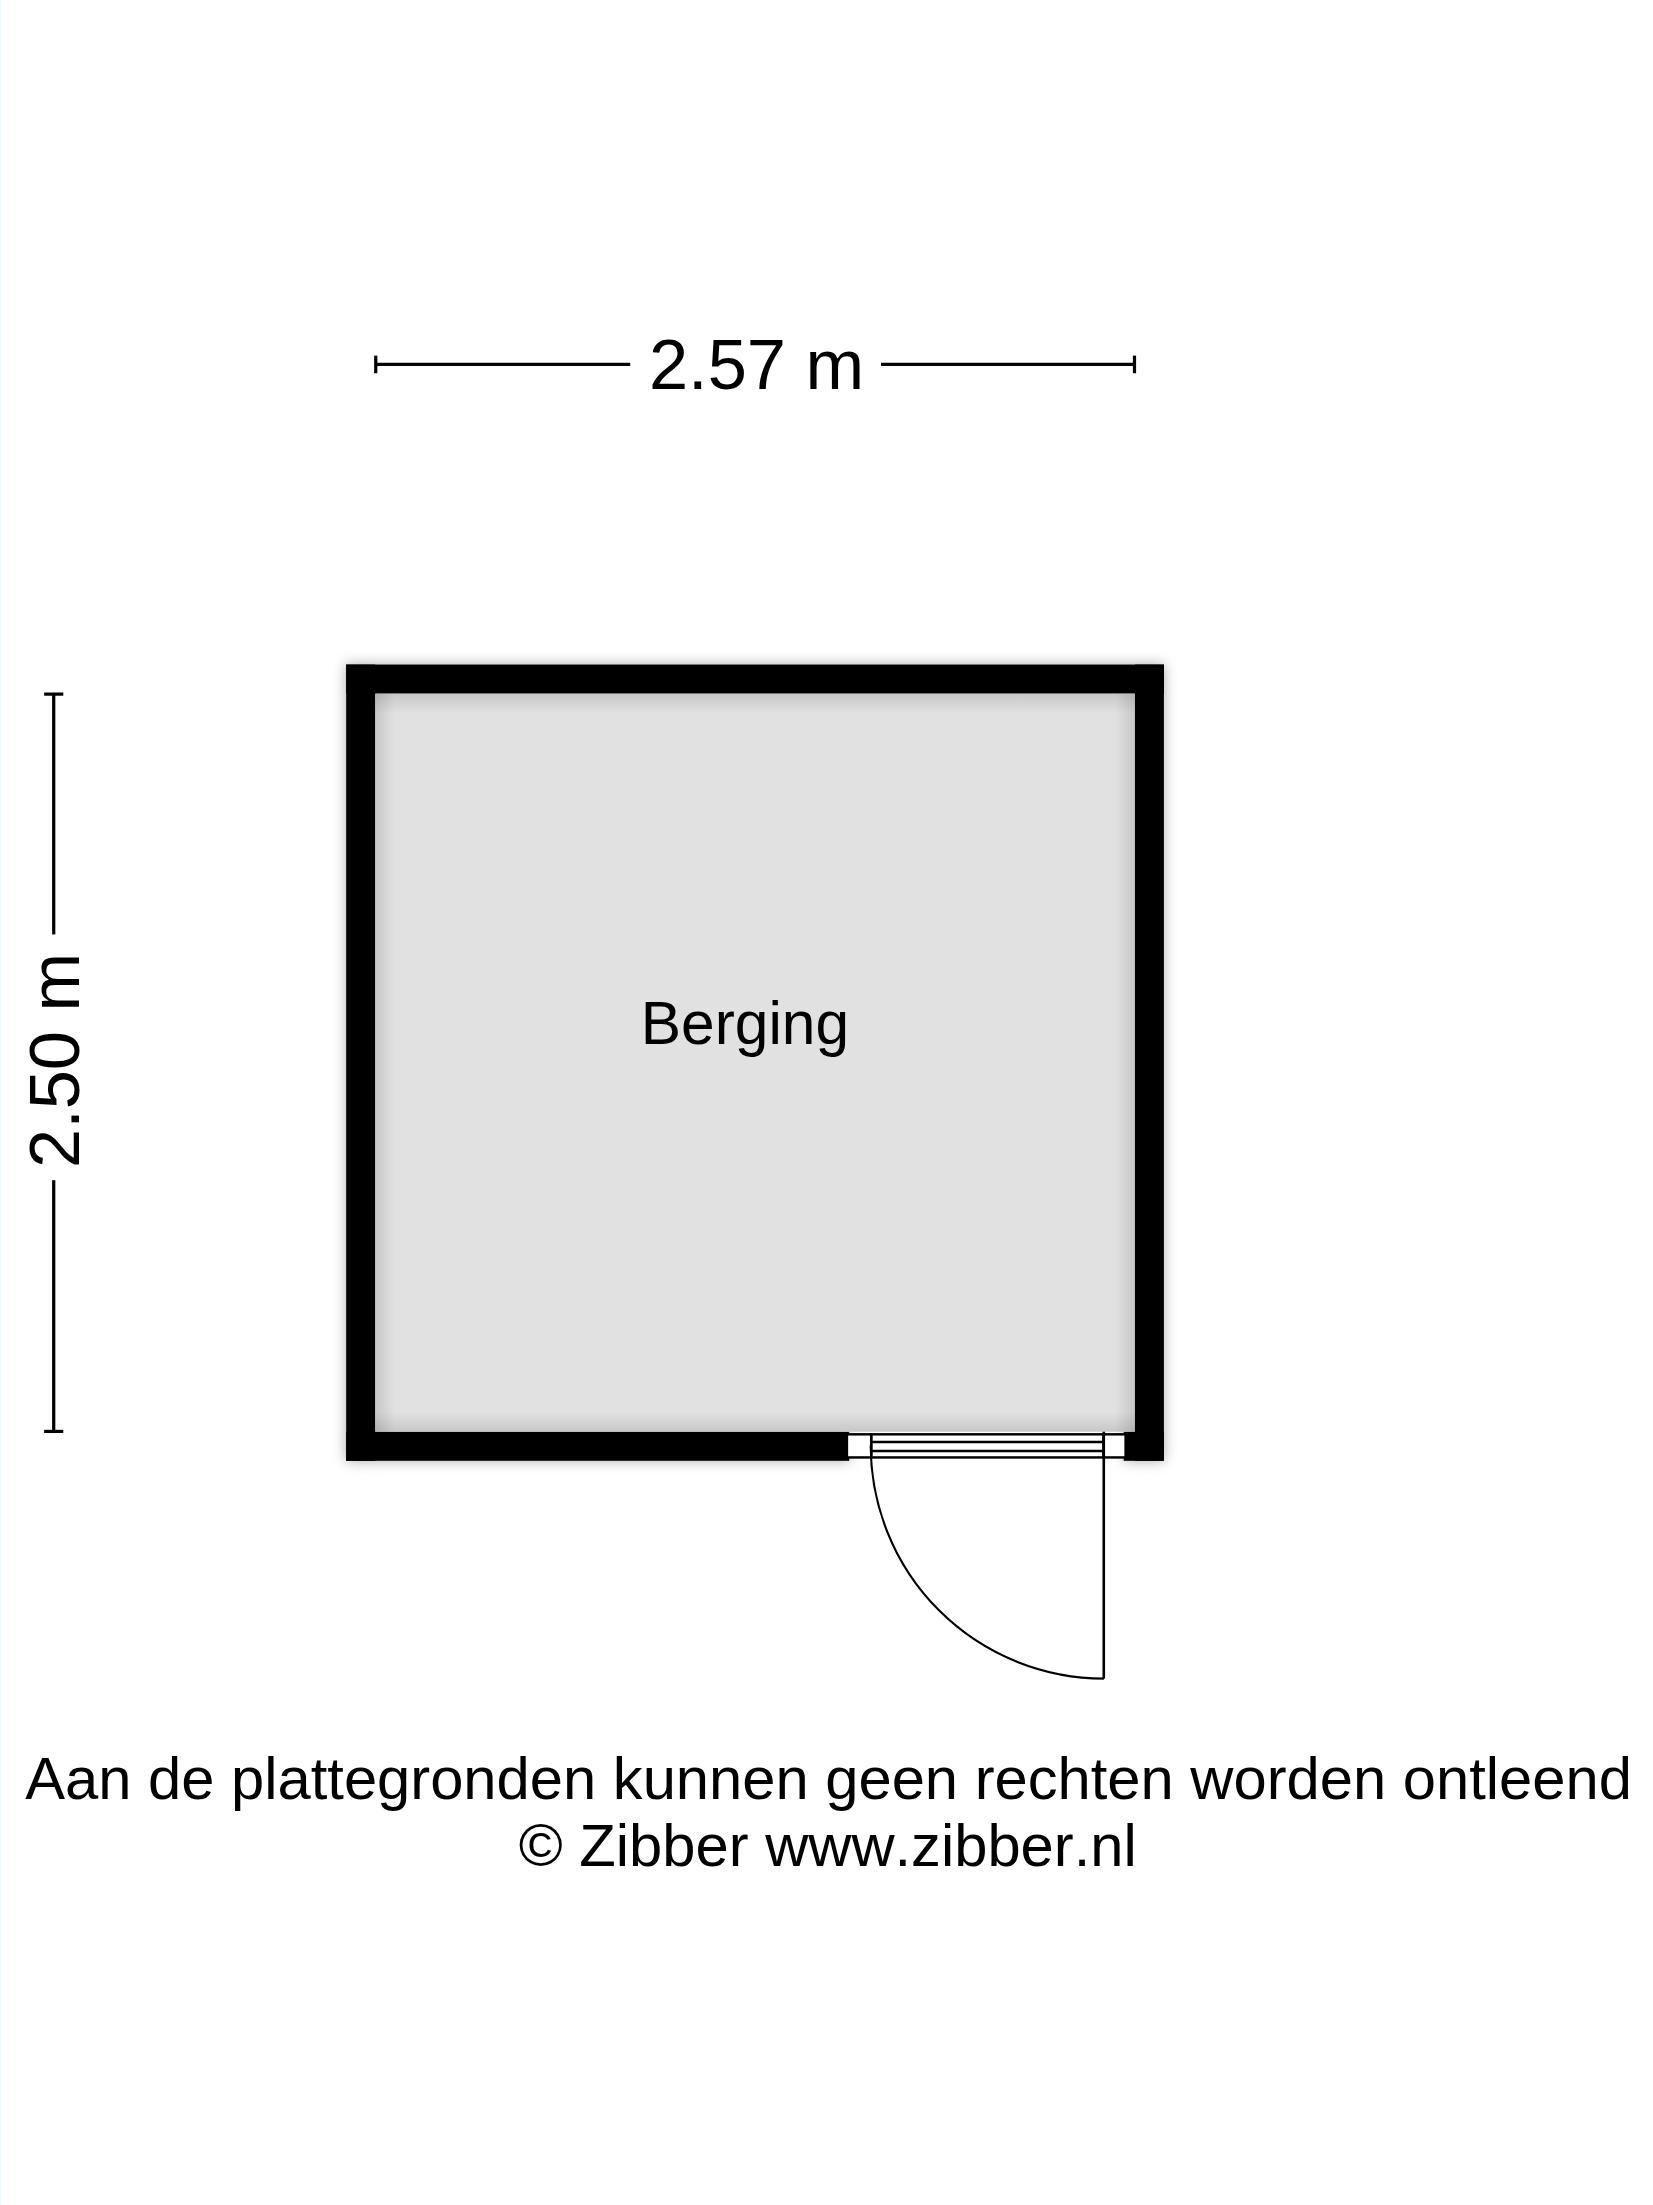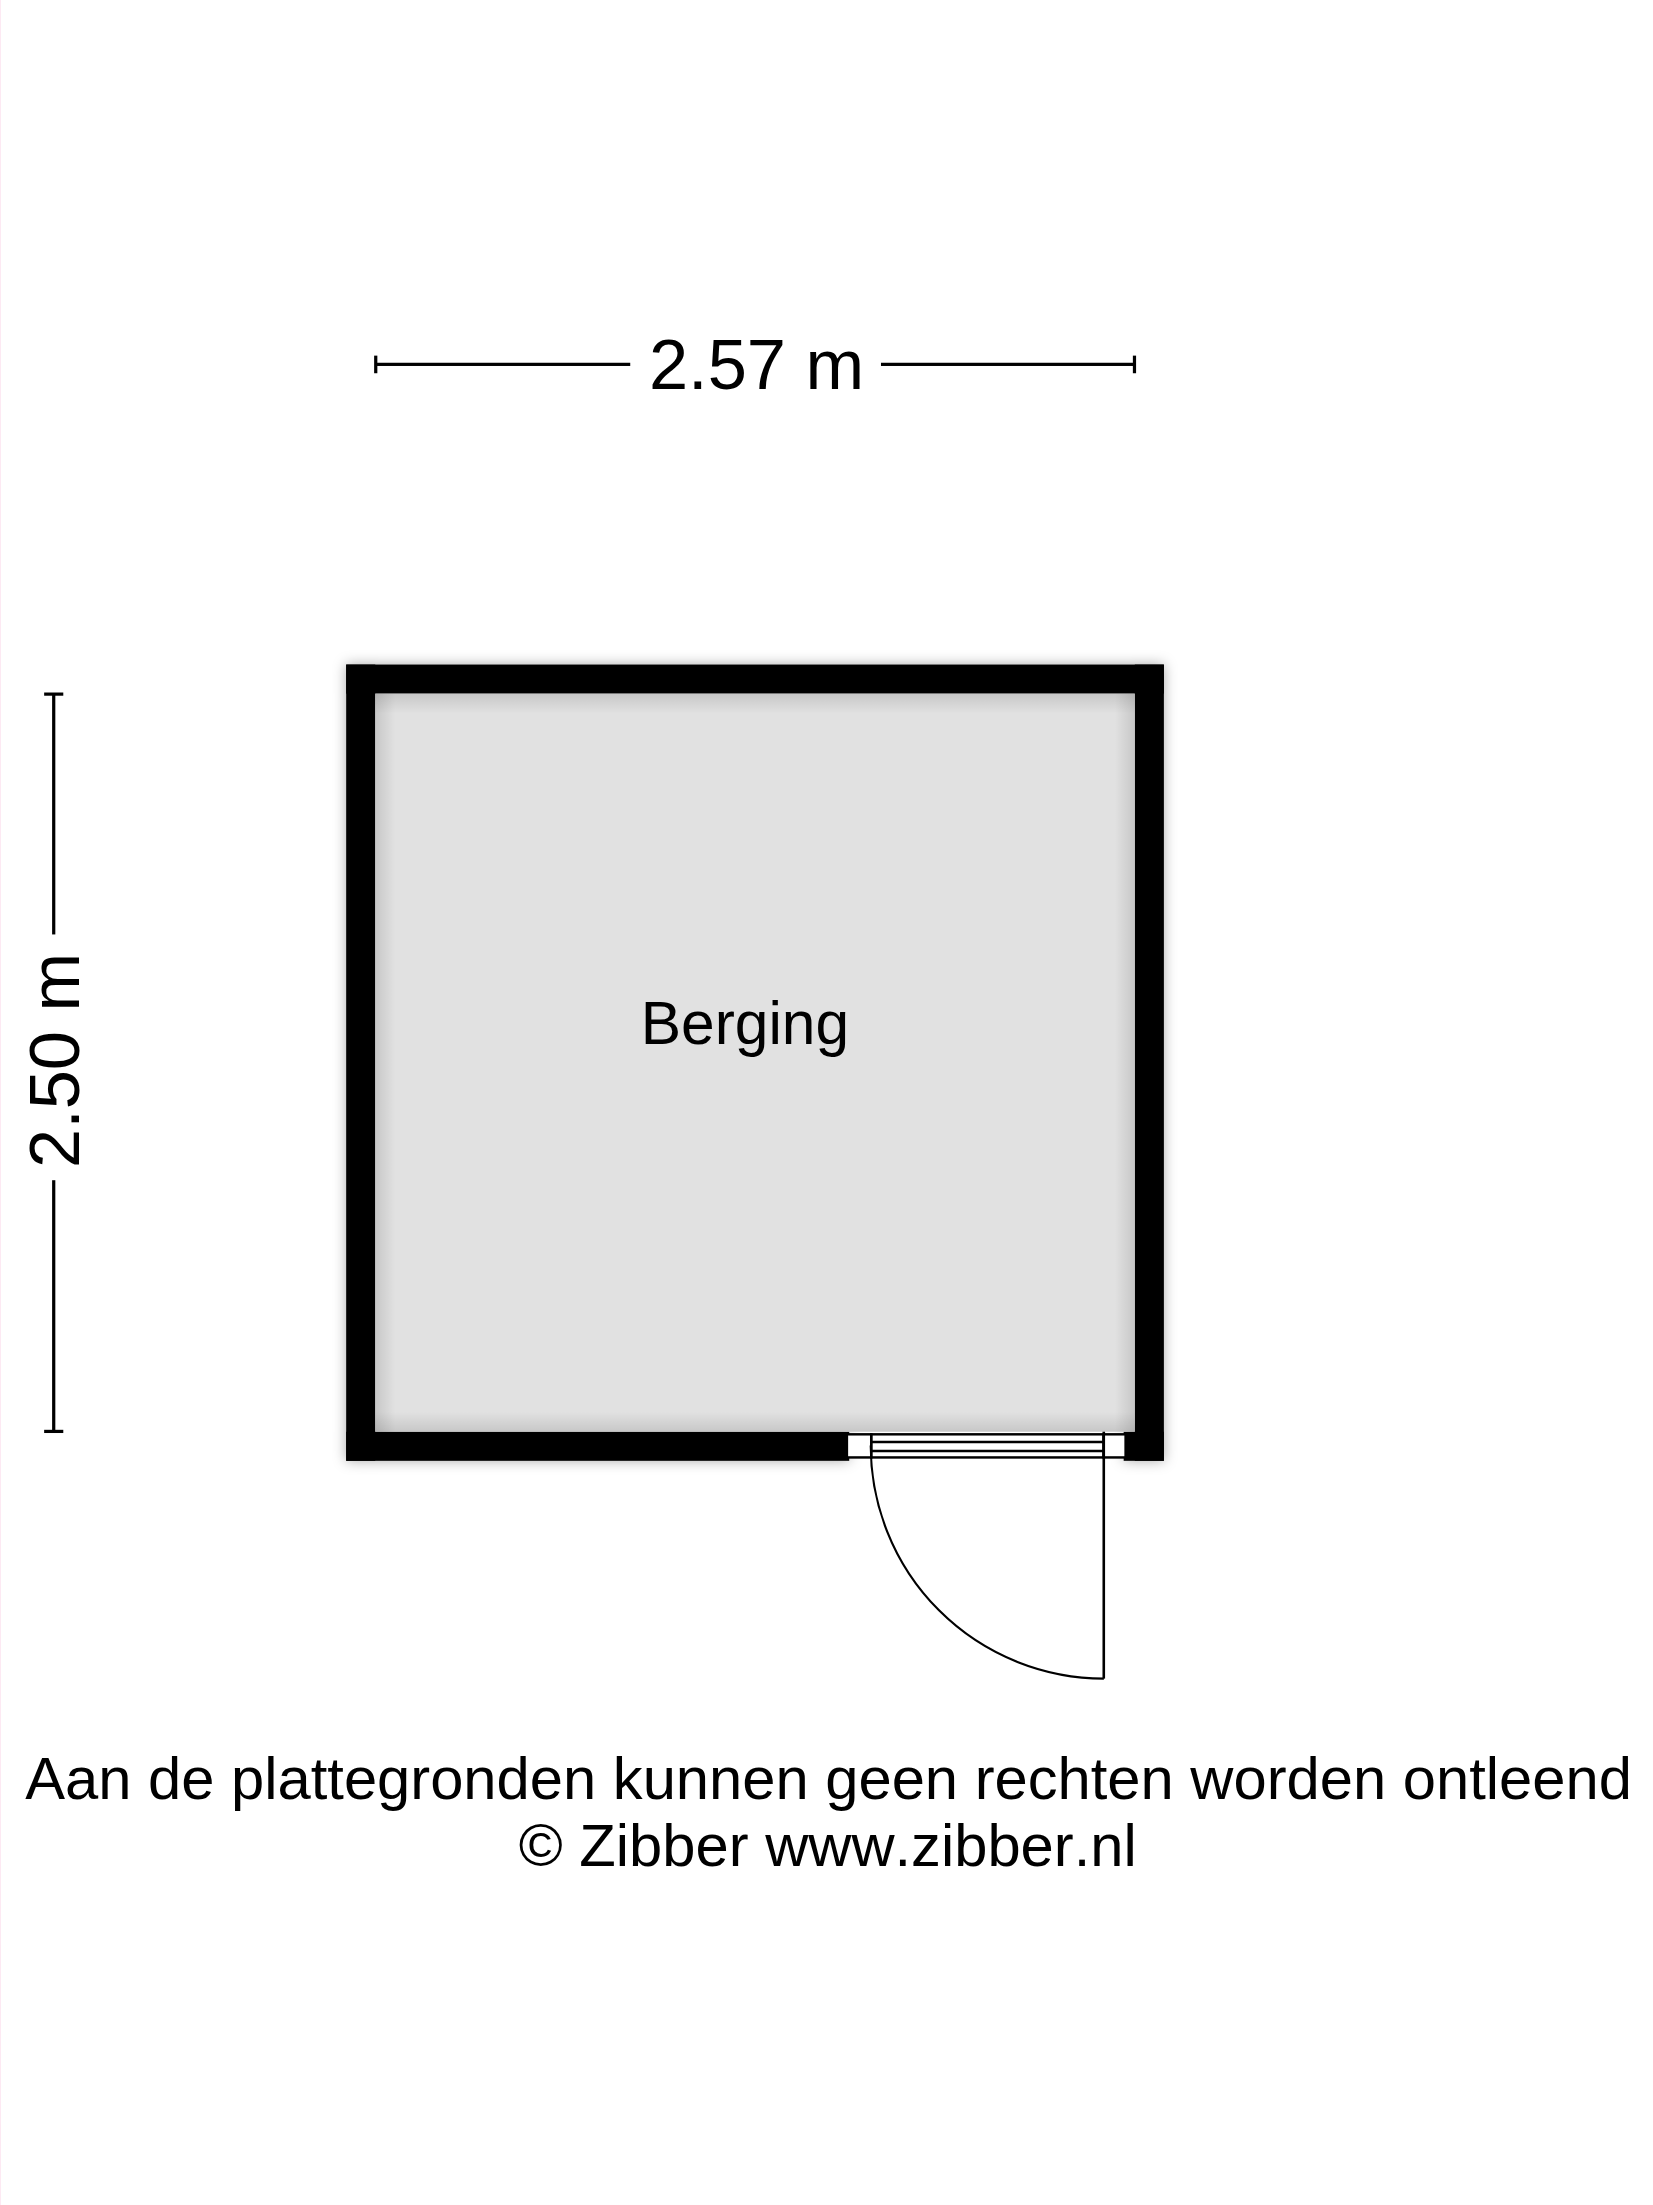--- a/index.html
+++ b/index.html
@@ -1,16 +1,16 @@
 <!DOCTYPE html>
 <html style="font-size:12.3px"><head>
 <meta charset="utf-8">
 <style>
   html,body{margin:0;padding:0;background:#ffffff;}
-  #page{width:1654px;height:2205px;position:relative;overflow:hidden;background:#ec4899;
+  #page{width:1654px;height:2205px;position:relative;overflow:hidden;background:#7dd3fc;
         font-family:"Liberation Sans", sans-serif;}
   svg{display:block;}
   text{font-kerning:none;font-family:"Liberation Sans",sans-serif;}
 </style>
 </head>
 <body>
 <div id="page">
 <svg width="1654" height="2205" viewBox="0 0 2160 2880">
   <defs>
     <filter id="wallshadow" x="-5%" y="-5%" width="110%" height="110%">

